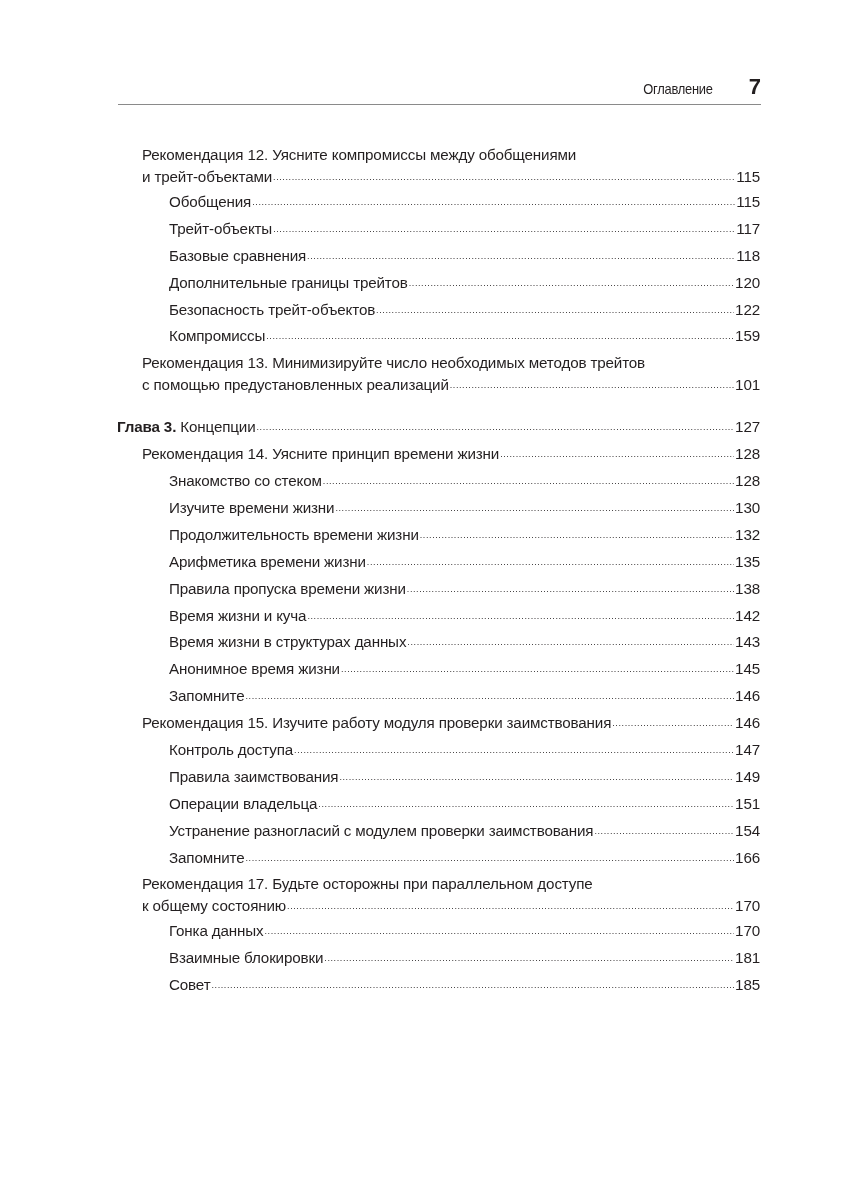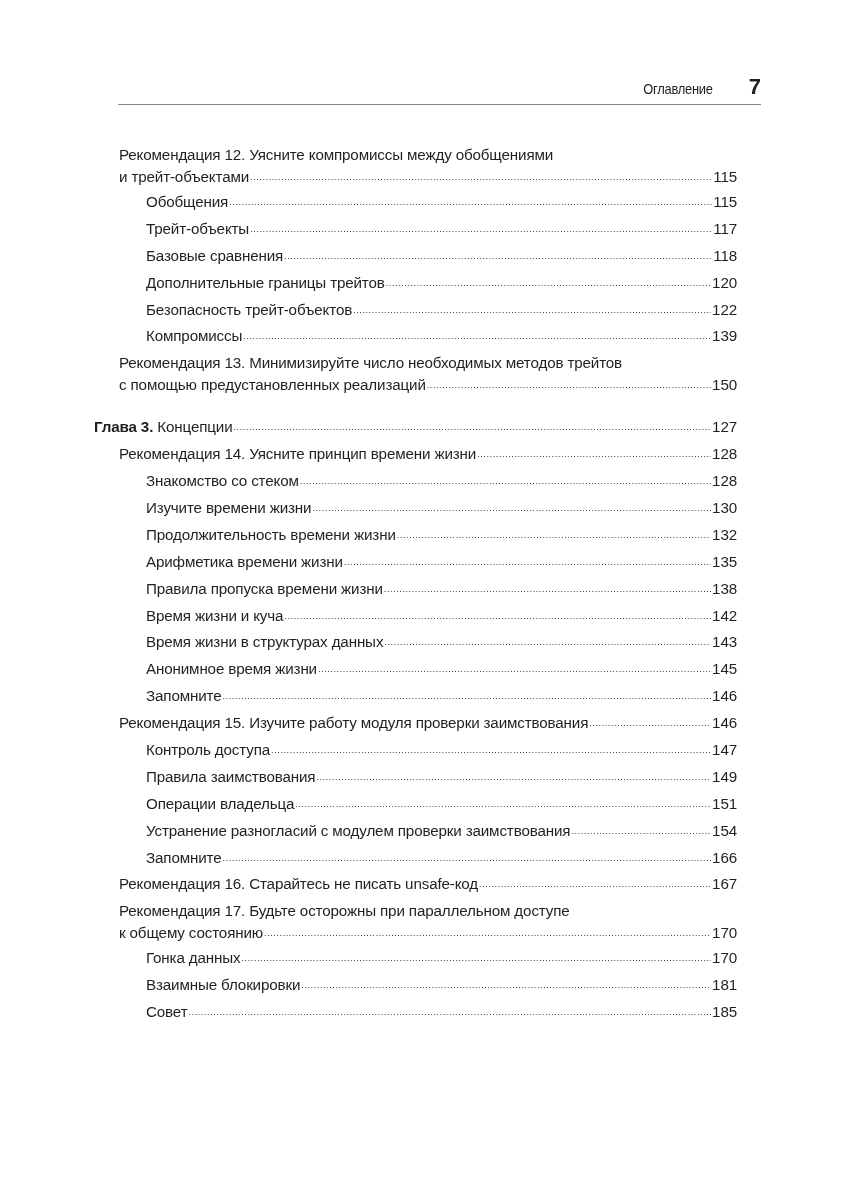--- a/index.html
+++ b/index.html
@@ -15,21 +15,21 @@
   .header-title {
     position: absolute; right: 48px; top: 6px;
     font-size: 15px; color: #231f20; letter-spacing: -0.3px;
     transform: scaleX(0.86); transform-origin: right center;
   }
   .header-page {
     position: absolute; right: 0; top: 0px;
     font-size: 22px; font-weight: bold; color: #231f20;
   }
   .toc {
-    position: absolute; left: 94px; width: 643px; top: 144px;
+    position: absolute; left: 117px; width: 643px; top: 144px;
   }
   .entry {
     position: relative; font-size: 15.2px; line-height: 22px;
     letter-spacing: -0.15px;
   }
   .entry .line1 { display: block; }
   .entry .row {
     display: flex; align-items: center;
   }
   .entry .txt { white-space: nowrap; }
@@ -99,29 +99,29 @@
       <div class="row">
         <span class="txt"><span>Безопасность трейт-объектов</span></span>
         <span class="dots"></span>
         <span class="pg">122</span>
       </div>
     </div>
     <div class="entry lvl2 gap-single">
       <div class="row">
         <span class="txt"><span>Компромиссы</span></span>
         <span class="dots"></span>
-        <span class="pg">139</span>
+        <span class="pg">159</span>
       </div>
     </div>
     <div class="entry lvl1 gap-double">
       <span class="line1">Рекомендация 13. Минимизируйте число необходимых методов трейтов</span>
       <div class="row">
         <span class="txt"><span>с помощью предустановленных реализаций</span></span>
         <span class="dots"></span>
-        <span class="pg">150</span>
+        <span class="pg">101</span>
       </div>
     </div>
     <div class="entry lvl0 gap-single chapter-gap">
       <div class="row">
         <span class="txt"><span class="bold">Глава 3.</span> <span>Концепции</span></span>
         <span class="dots"></span>
         <span class="pg">127</span>
       </div>
     </div>
     <div class="entry lvl1 gap-single">
@@ -227,27 +227,20 @@
         <span class="txt"><span>Устранение разногласий с модулем проверки заимствования</span></span>
         <span class="dots"></span>
         <span class="pg">154</span>
       </div>
     </div>
     <div class="entry lvl2 gap-single">
       <div class="row">
         <span class="txt"><span>Запомните</span></span>
         <span class="dots"></span>
         <span class="pg">166</span>
-      </div>
-    </div>
-    <div class="entry lvl1 gap-single">
-      <div class="row">
-        <span class="txt"><span>Рекомендация 16. Старайтесь не писать unsafe-код</span></span>
-        <span class="dots"></span>
-        <span class="pg">167</span>
       </div>
     </div>
     <div class="entry lvl1 gap-double">
       <span class="line1">Рекомендация 17. Будьте осторожны при параллельном доступе</span>
       <div class="row">
         <span class="txt"><span>к общему состоянию</span></span>
         <span class="dots"></span>
         <span class="pg">170</span>
       </div>
     </div>

